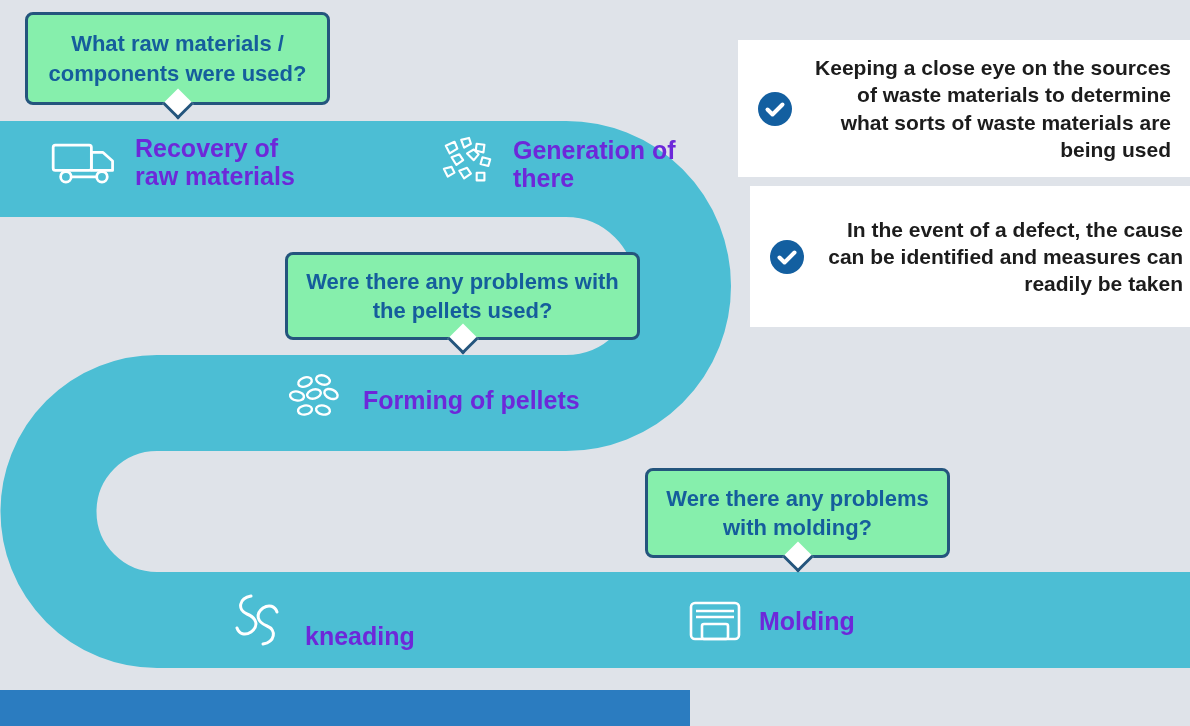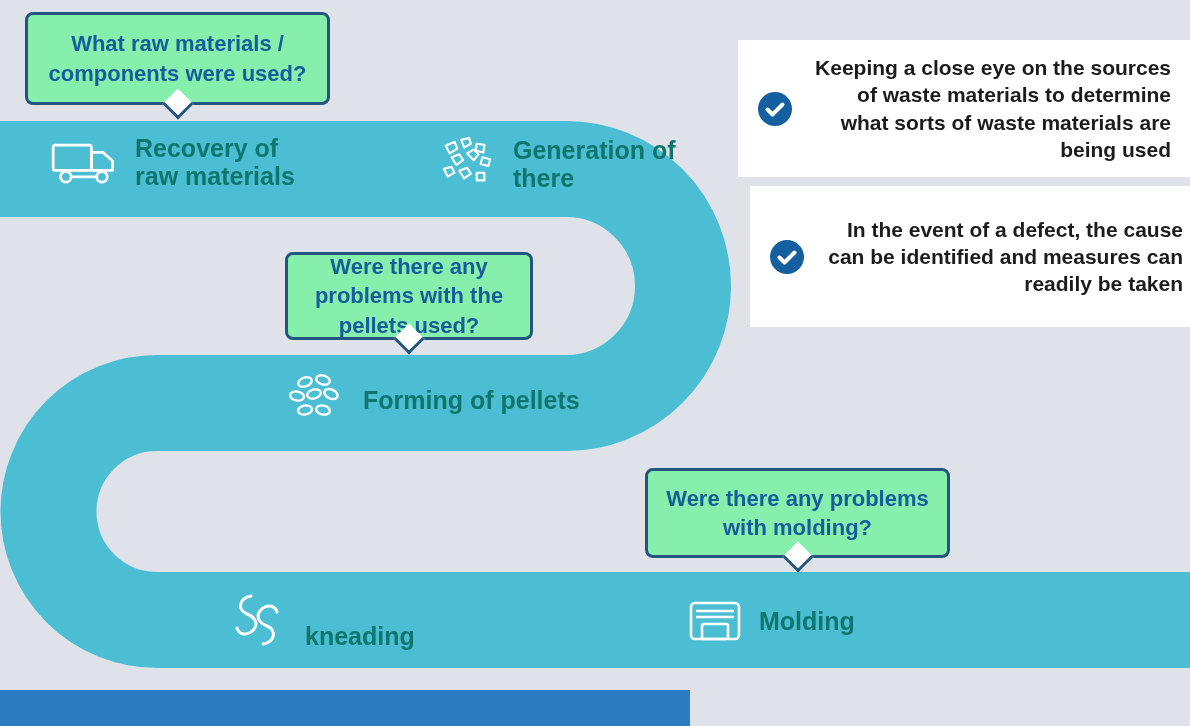--- a/index.html
+++ b/index.html
@@ -24,21 +24,21 @@
     background: #2b7cc0;
     z-index: 1;
   }
 
   
   .step {
     position: absolute;
     display: flex;
     align-items: center;
     gap: 15px;
-    color: #0f766e;
+    color: #6d28d9;
     z-index: 2;
   }
   .step .label {
     font-weight: bold;
     font-size: 25px;
     line-height: 1.12;
   }
   .step-1 { left: 50px;  top: 134px; }
   .step-1 .label { width: 185px; }
   .step-2 { left: 438px; top: 136px; }
@@ -69,21 +69,21 @@
     bottom: -13px;
     left: 50%;
     width: 22px;
     height: 22px;
     background: #ffffff;
     border-right: 3px solid #24557d;
     border-bottom: 3px solid #24557d;
     transform: translateX(-50%) rotate(45deg);
   }
   .bubble-1 { left: 25px;  top: 12px;  width: 305px; height: 93px; }
-  .bubble-2 { left: 285px; top: 252px; width: 248px; height: 88px; }
+  .bubble-2 { left: 285px; top: 252px; width: 355px; height: 88px; }
   .bubble-3 { left: 645px; top: 468px; width: 305px; height: 90px; }
 
   
   .note {
     position: absolute;
     left: 738px;
     width: 452px;
     background: #ffffff;
     display: flex;
     align-items: center;

